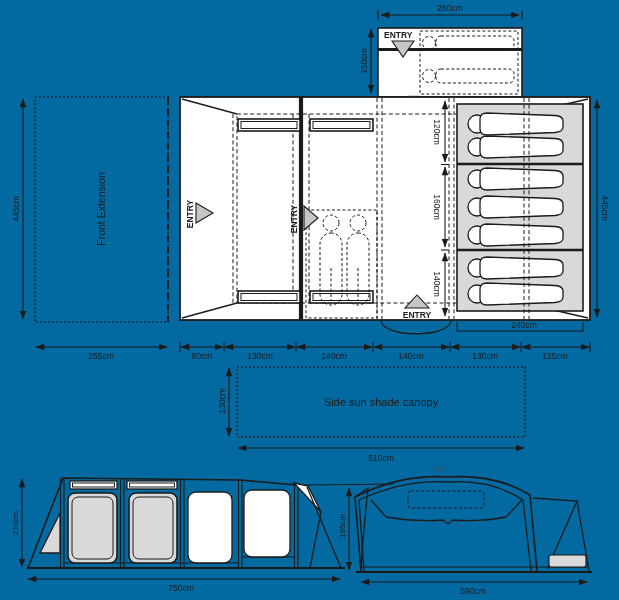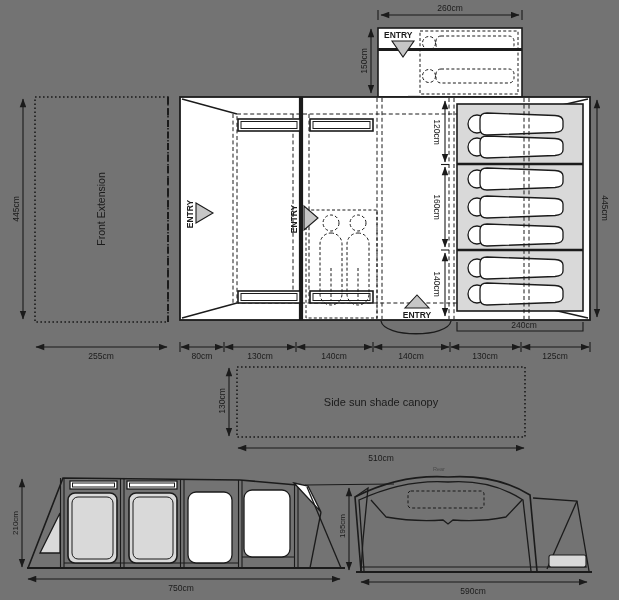--- a/index.html
+++ b/index.html
@@ -1,16 +1,16 @@
 <!DOCTYPE html>
 <html style="--line: #1b1b1b; --gray_fill: #d9d9d9; --triangle_fill: #c6c6c6;"><head>
 <meta charset="utf-8">
 <style>
   html,body{margin:0;padding:0;background:#fff;}
-  #canvas{position:relative;width:619px;height:600px;background:#737373;overflow:hidden;}
+  #canvas{position:relative;width:619px;height:600px;background:#0369a1;overflow:hidden;}
   svg{display:block;font-family:"Liberation Sans",sans-serif;}
   .ln{stroke:var(--line,#1b1b1b);fill:none;stroke-width:1.4;}
   .w1{stroke-width:1;} .w11{stroke-width:1.1;} .w13{stroke-width:1.3;} .w16{stroke-width:1.6;}
   .w18{stroke-width:1.8;} .w26{stroke-width:2.6;} .w3{stroke-width:3;} .w4{stroke-width:4.2;}
   .dash{stroke-dasharray:4 2.6;stroke-width:1;}
   .dashS{stroke-dasharray:3 2.2;stroke-width:1;}
   .dot{stroke-dasharray:1.6 2.4;stroke-width:1.6;}
   .dashB{stroke-dasharray:7 4.5;stroke-width:2;}
   .fw{fill:#fff;} .fg{fill:var(--gray_fill,#d9d9d9);} 
   .tri{fill:var(--triangle_fill,#c6c6c6);stroke:var(--line,#1b1b1b);stroke-width:1.1;}

